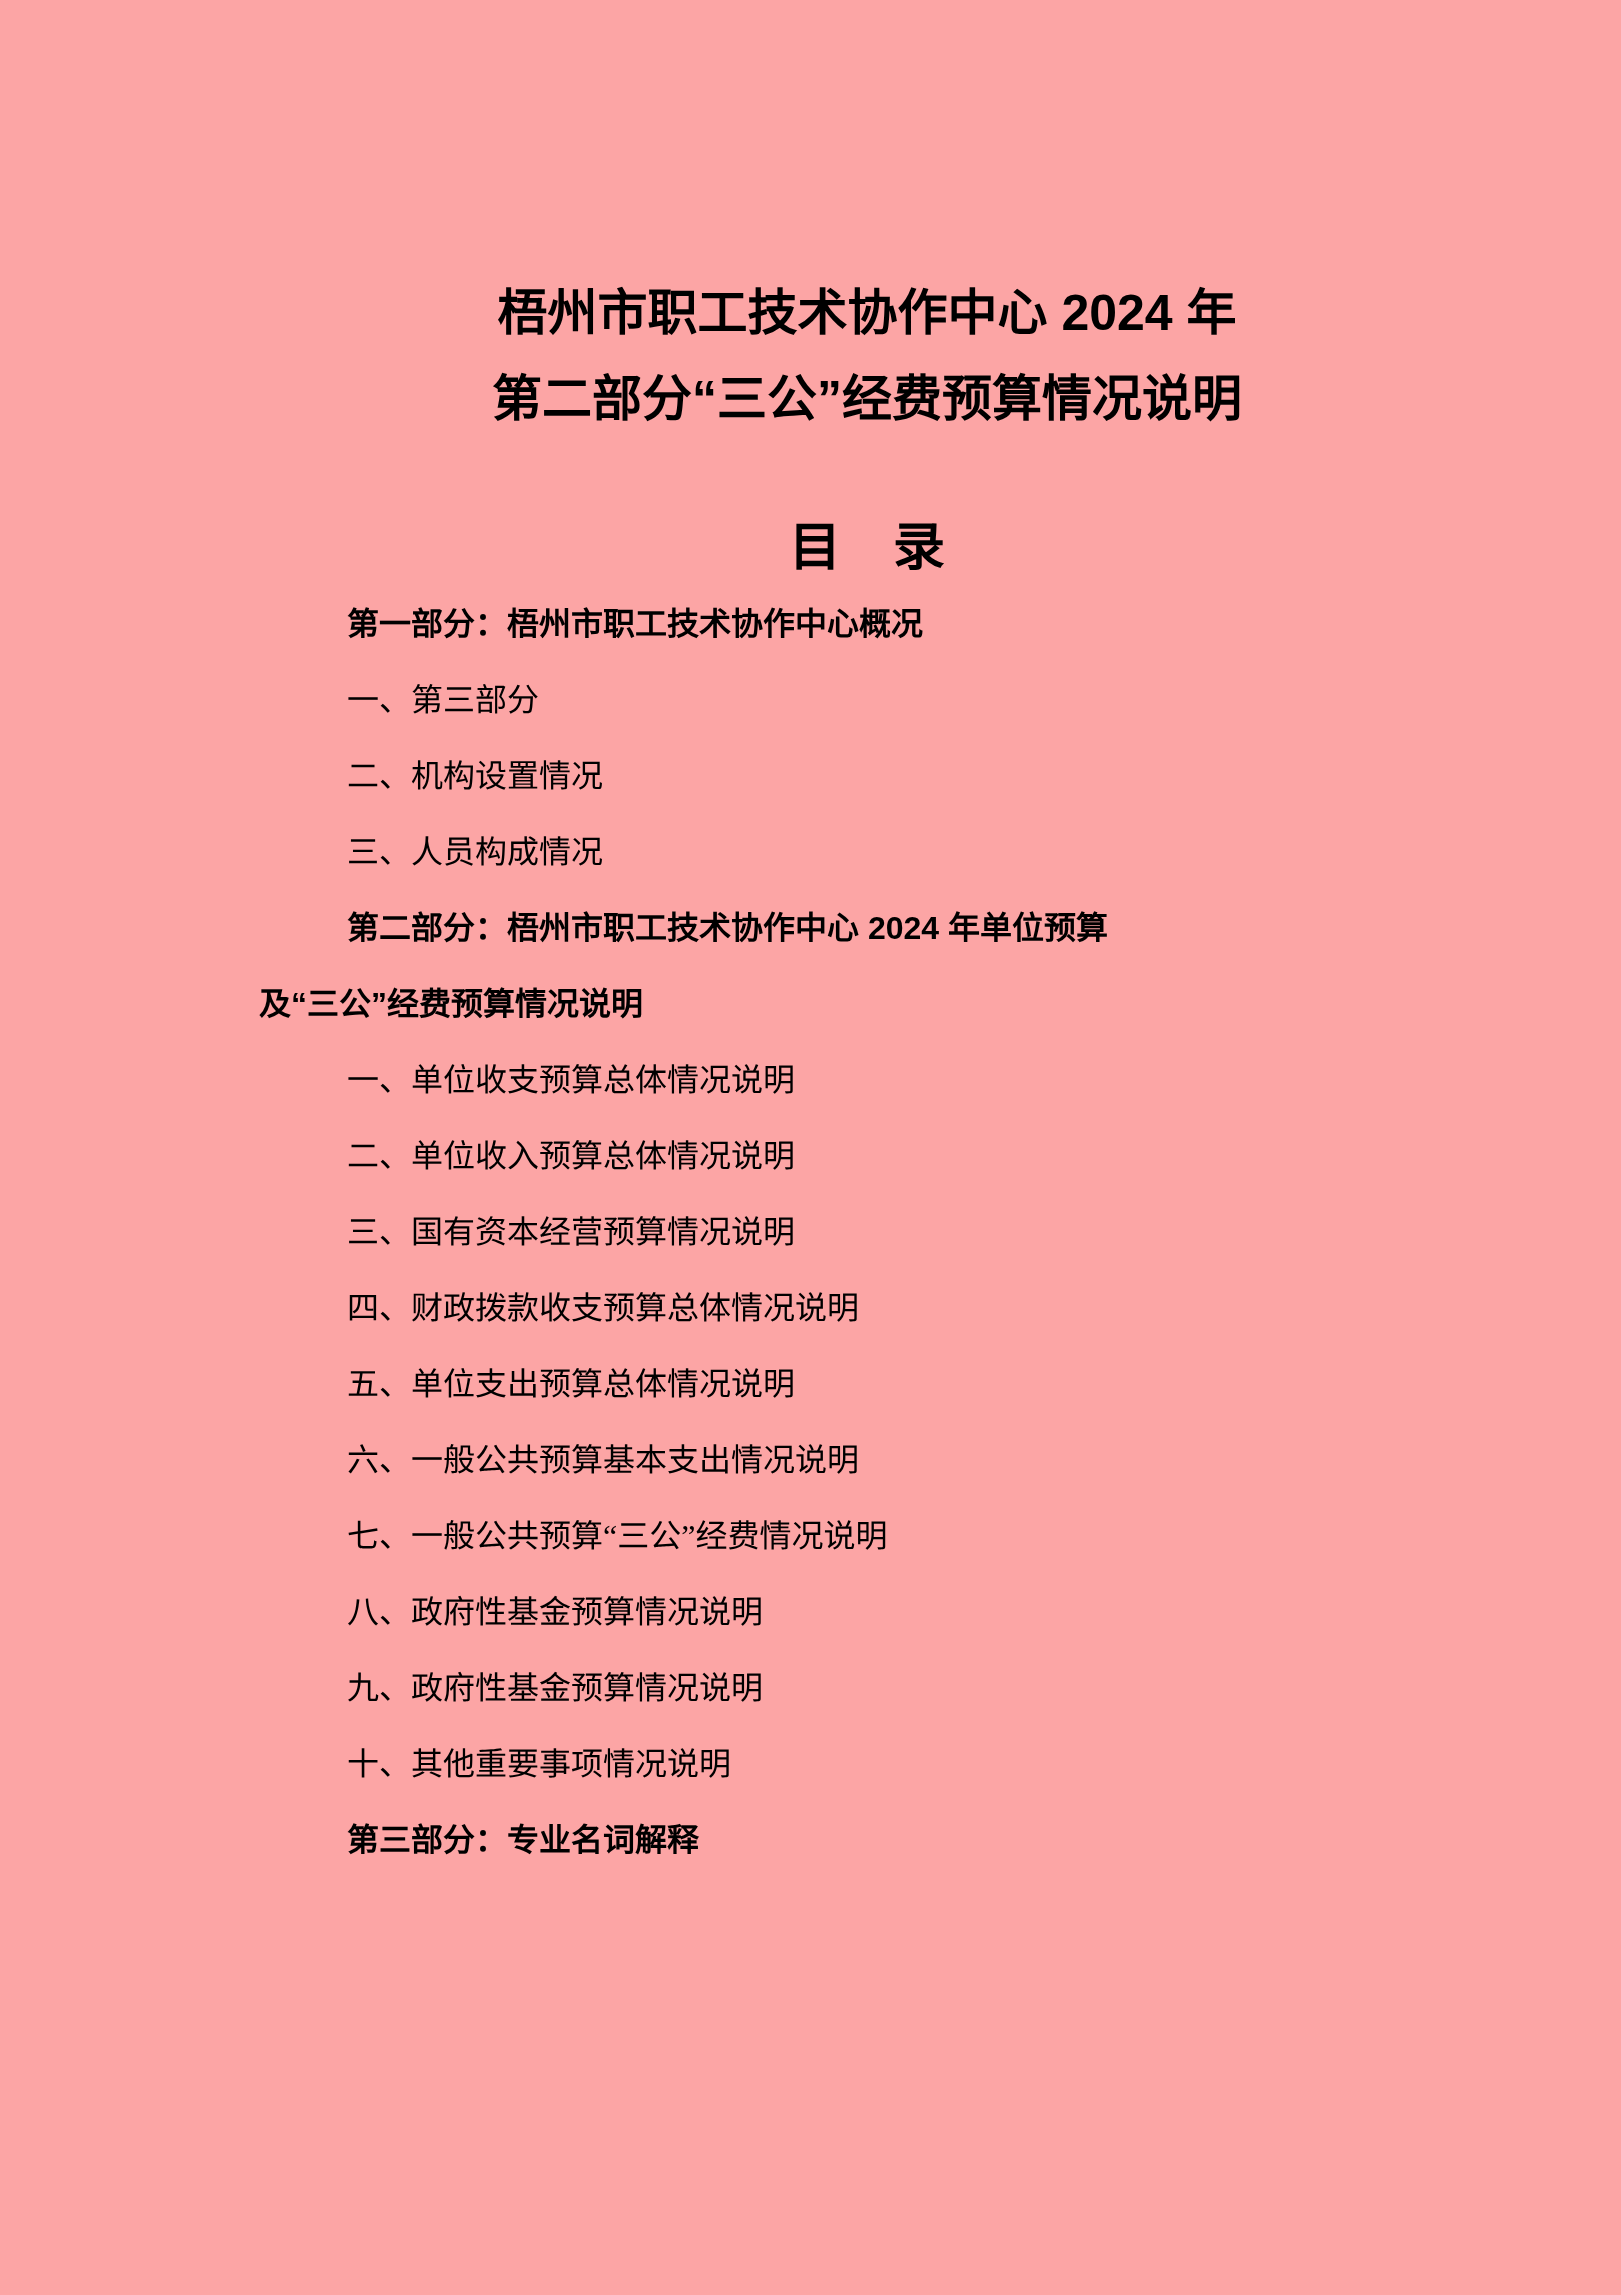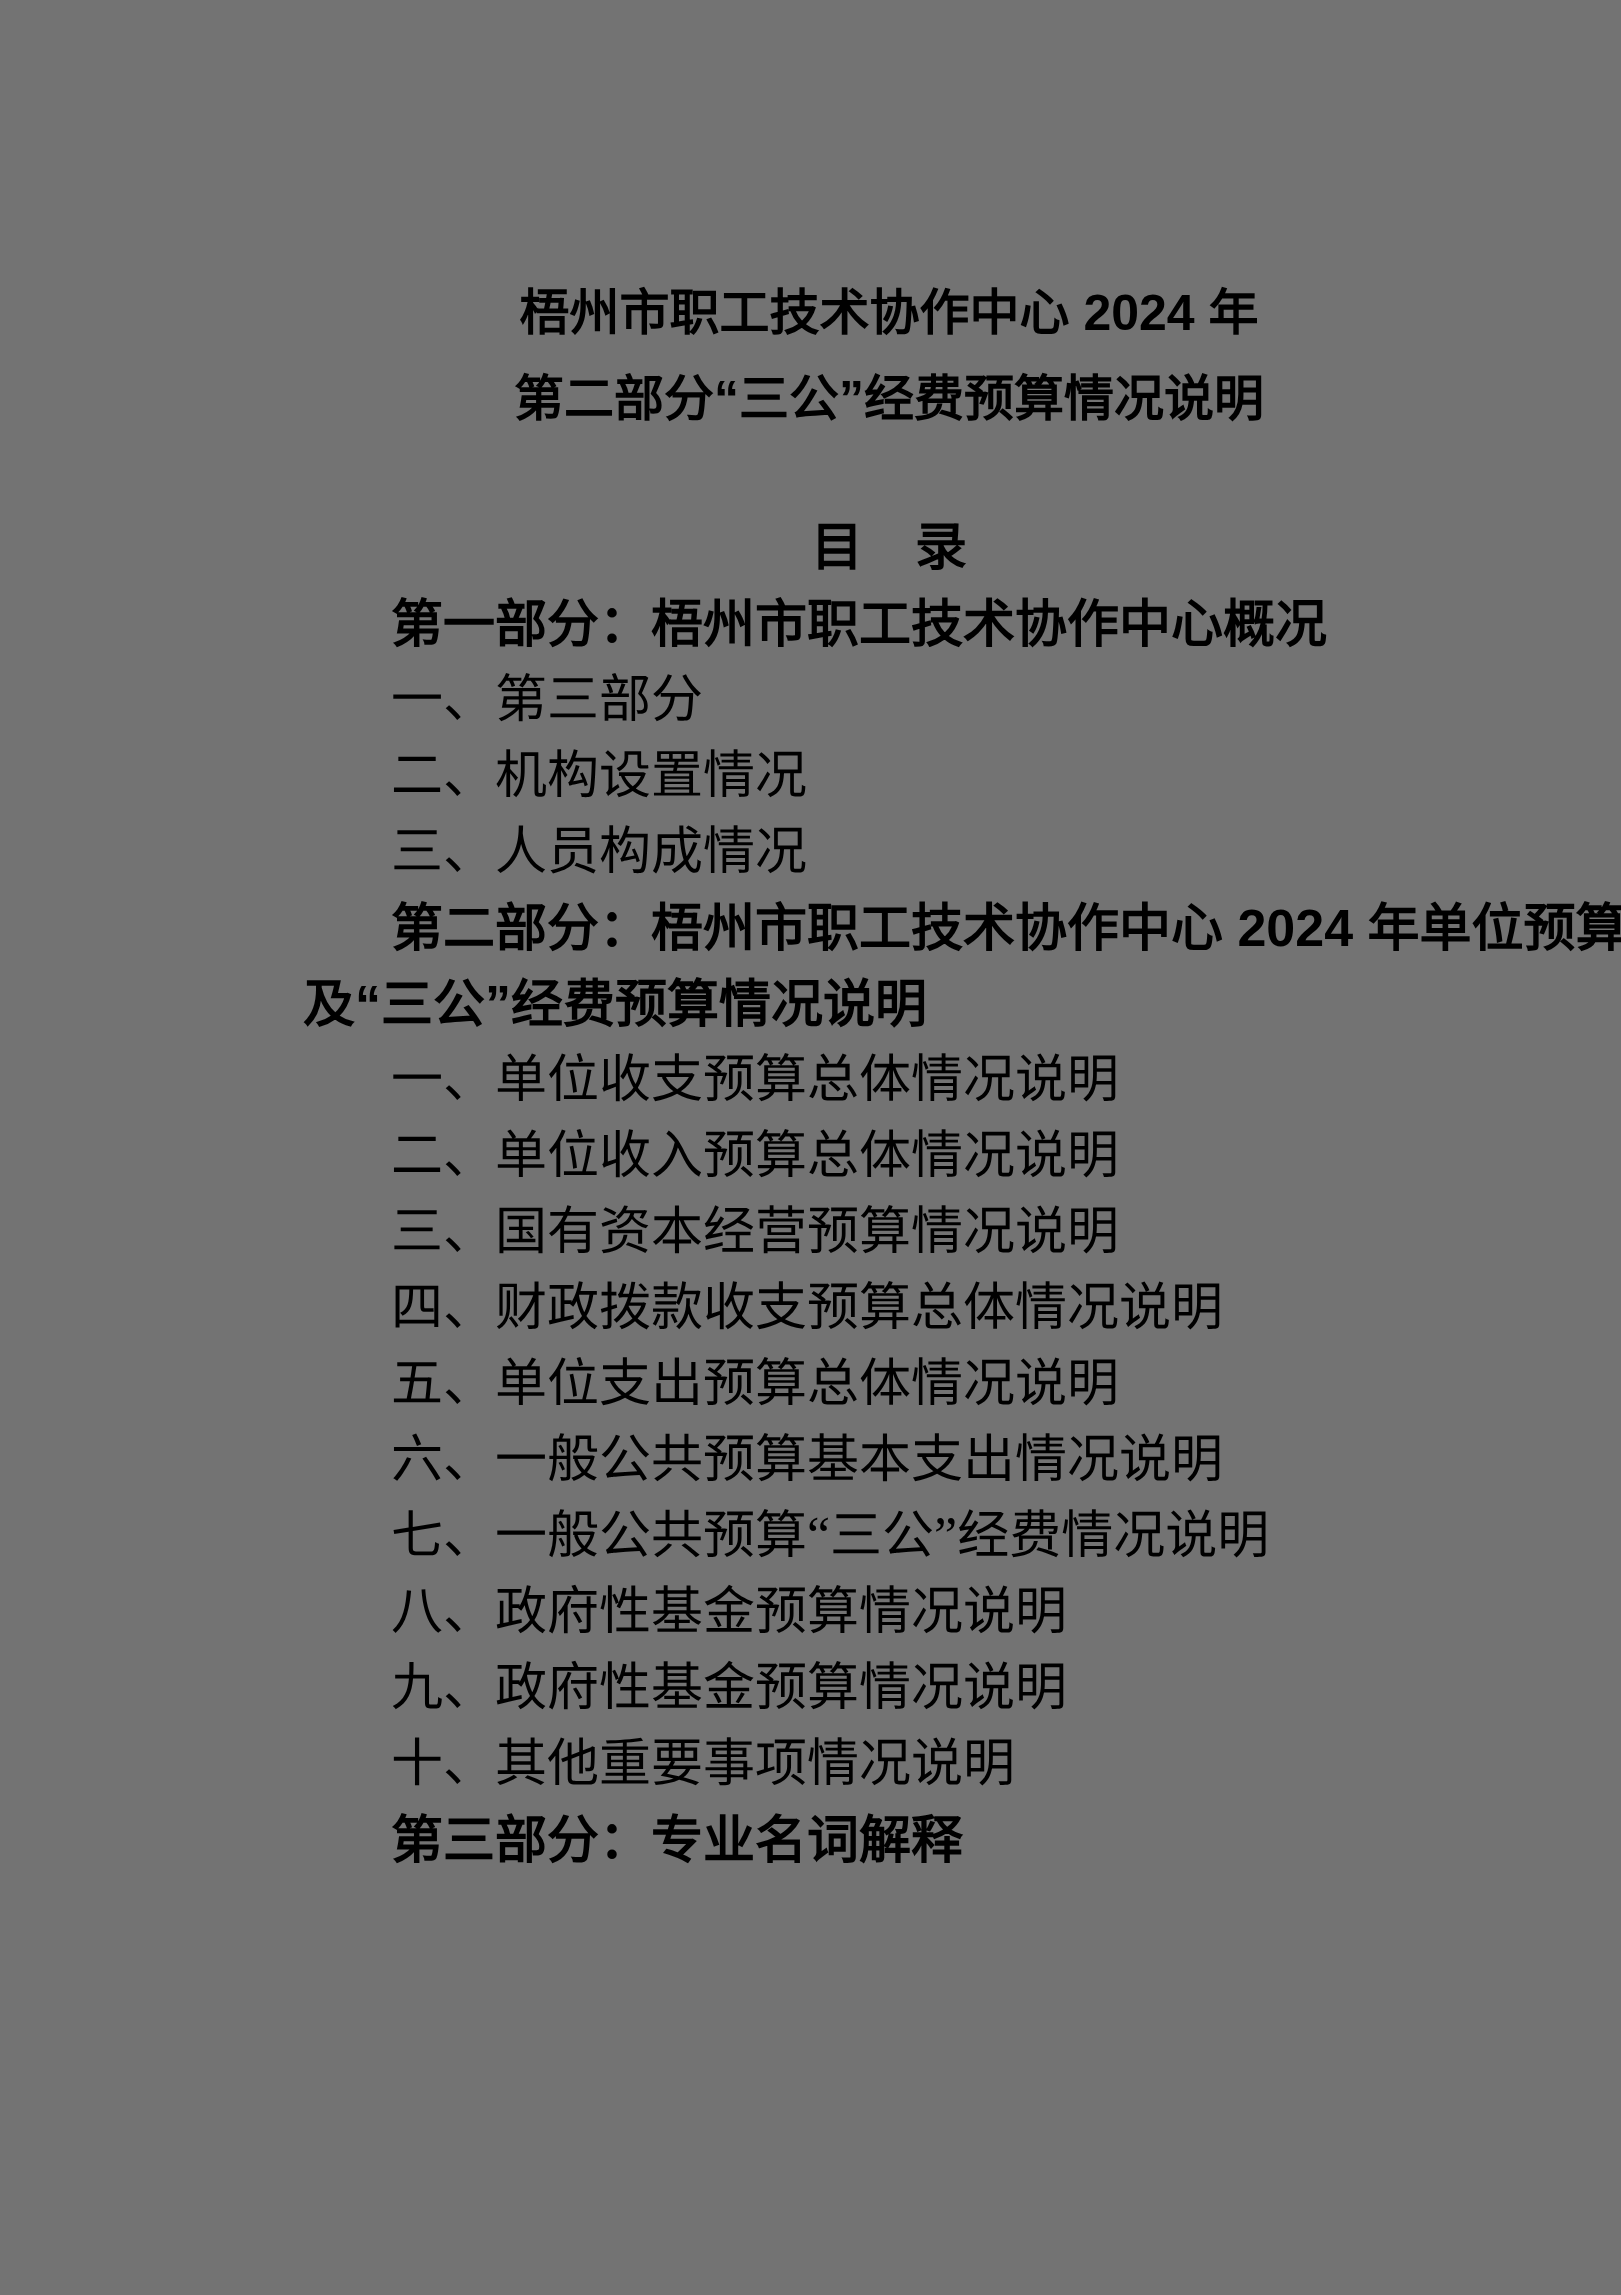--- a/index.html
+++ b/index.html
@@ -9,23 +9,22 @@
   body {
     width: 1622px;
     height: 2295px;
     background: #ffffff;
     position: relative;
     overflow: hidden;
   }
   .page {
     position: absolute;
     inset: 0;
-    background: #737373;
+    background: #fca5a5;
     color: #000000;
-    padding-left: 44px;
   }
   
   .doc-title {
     margin: 270px 259px 0 259px;
     padding-left: 112px;
     text-align: center;
     font-family: "Liberation Sans", sans-serif;
     font-weight: bold;
     font-size: 50px;
     line-height: 86px;
@@ -39,21 +38,21 @@
     font-family: "Liberation Sans", sans-serif;
     font-weight: bold;
     font-size: 52px;
     line-height: 77px;
     white-space: nowrap;
   }
   .toc {
     margin: 0 259px;
   }
   .line {
-    font-size: 52px;
+    font-size: 32px;
     line-height: 76px;
     white-space: nowrap;
   }
   .part {
     font-family: "Liberation Sans", sans-serif;
     font-weight: bold;
   }
   .item {
     font-family: "Liberation Serif", serif;
     font-weight: normal;

